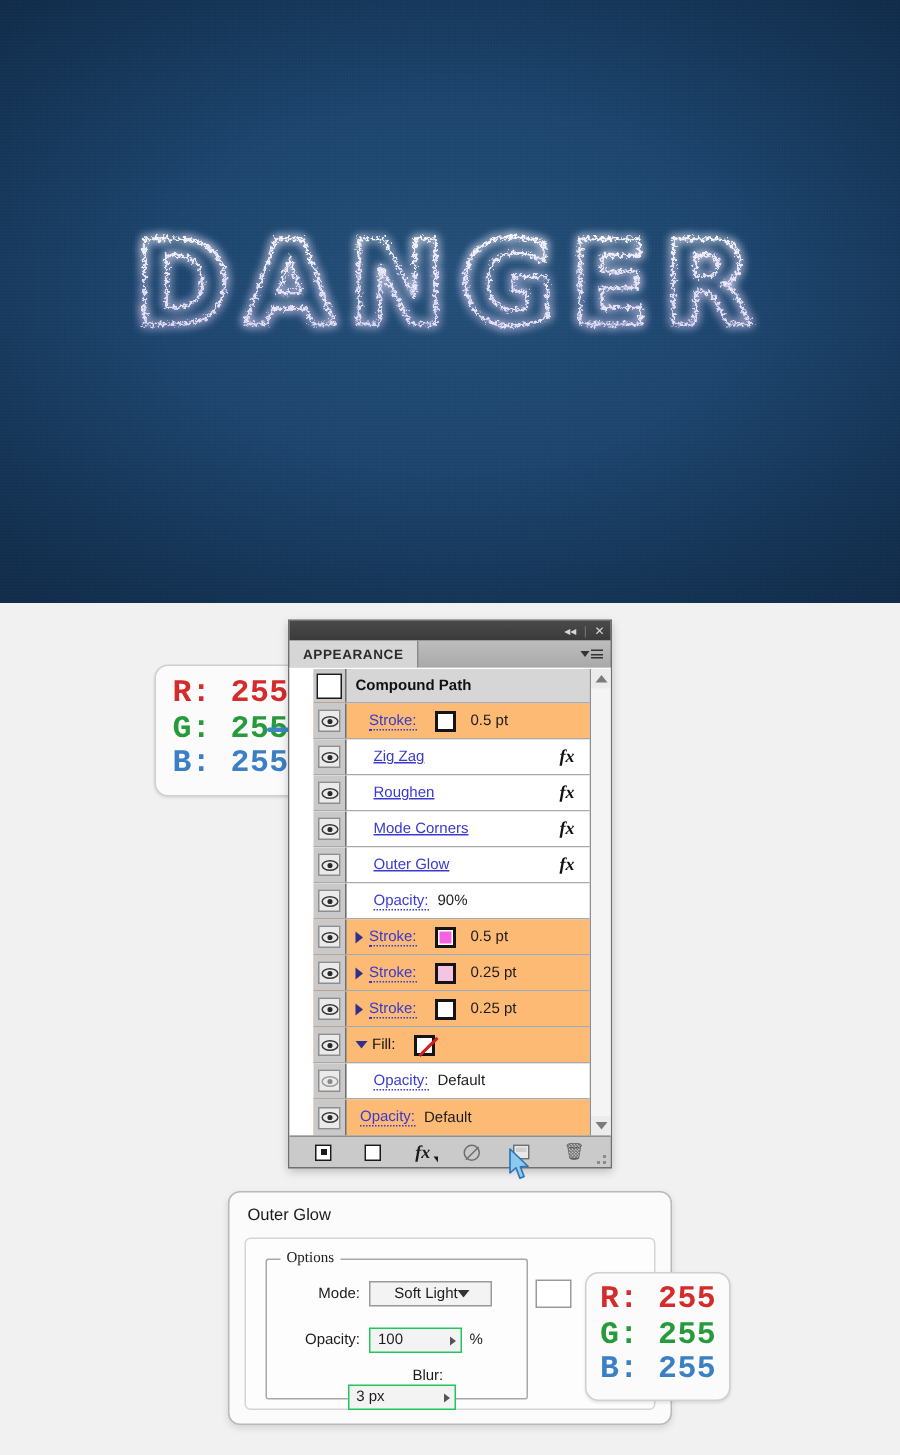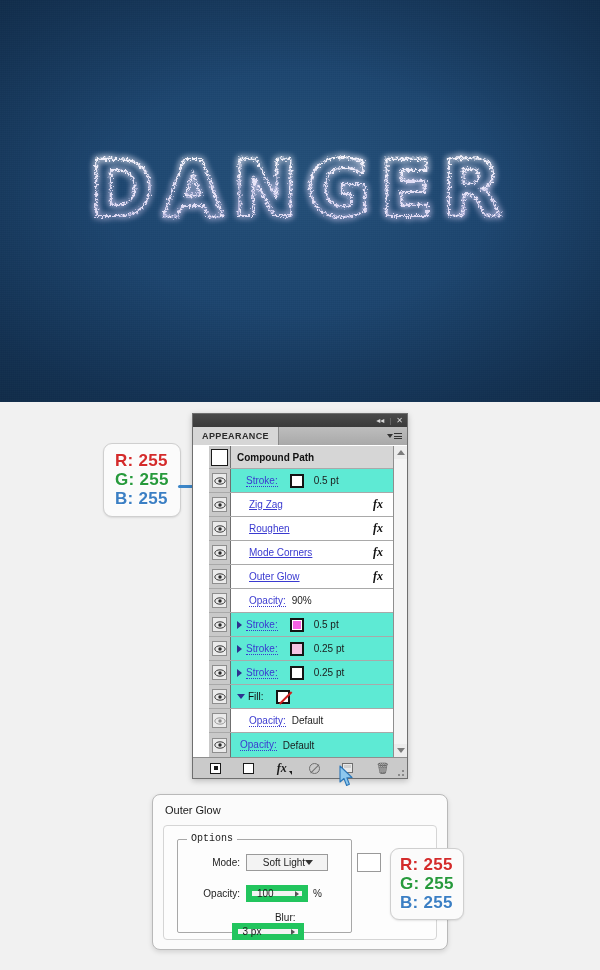--- a/index.html
+++ b/index.html
@@ -48,23 +48,23 @@
   .rgb-box {
     position: absolute;
     background: #fbfbfb;
     border: 1px solid #cfcfcf;
     border-radius: 9px;
     box-shadow: 0 1px 2px rgba(0,0,0,.10);
     padding: 7px 11px 8px 11px;
     line-height: 1.12;
   }
   .rgb-box div {
-    font-family: Liberation Sans, sans-serif;
+    font-family: Liberation Mono, monospace;
     font-weight: bold;
-    font-size: 17px;
+    font-size: 21px;
     letter-spacing: .3px;
     white-space: nowrap;
     text-shadow: 0 1px 0 rgba(255,255,255,.9);
   }
   .rgb-r { color: #d42b2b; }
   .rgb-g { color: #279a3c; }
   .rgb-b { color: #3b7fc4; }
 
   #rgb-callout-stroke { left: 103px; top: 443px; }
 
@@ -159,21 +159,21 @@
   .list-wrap { flex: 1; min-width: 0; padding-left: 16px; }
   .ap-row {
     display: flex;
     align-items: center;
     height: 24px;
     border-bottom: 1px solid #a9a9a9;
     box-sizing: border-box;
     background: #ffffff;
     position: relative;
   }
-  .ap-row.shade { background: #5eead4; }
+  .ap-row.shade { background: #fdba74; }
   .ap-row.head  { background: #d6d6d6; height: 23px; }
 
   .vis-cell {
     width: 22px; min-width: 22px;
     height: 100%;
     display: flex; align-items: center; justify-content: center;
     background: #c9c9c9;
     border-right: 1px solid #6f6f6f;
     box-sizing: border-box;
   }
@@ -400,21 +400,21 @@
     border: 1px solid #a8a8a8;
     border-radius: 2px;
   }
   .og-legend {
     position: absolute;
     left: 9px; top: -7px;
     background: #fdfdfd;
     padding: 0 4px;
     font-size: 10px;
     color: #222;
-    font-family: Liberation Mono, monospace;
+    font-family: Liberation Serif, serif;
   }
   .og-row {
     position: absolute;
     display: flex; align-items: center;
     left: 0; right: 0;
   }
   .og-lbl {
     font-size: 10px; color: #1c1c1c;
     font-family: "Liberation Sans", sans-serif;
     text-align: right;
@@ -435,21 +435,21 @@
   }
   .og-select .cv {
     width: 0; height: 0;
     border-left: 4px solid transparent;
     border-right: 4px solid transparent;
     border-top: 5px solid #333;
   }
   .og-input {
     height: 17px;
     background: #f3f3f3;
-    border: 6px solid #22c55e;
+    border: 1px solid #22c55e;
     box-sizing: border-box;
     display: flex; align-items: center;
     justify-content: space-between;
     padding: 0 3px 0 5px;
     font-size: 10px;
     color: #1c1c1c;
     cursor: text;
     font-family: "Liberation Sans", sans-serif;
   }
   .og-input .cv {

